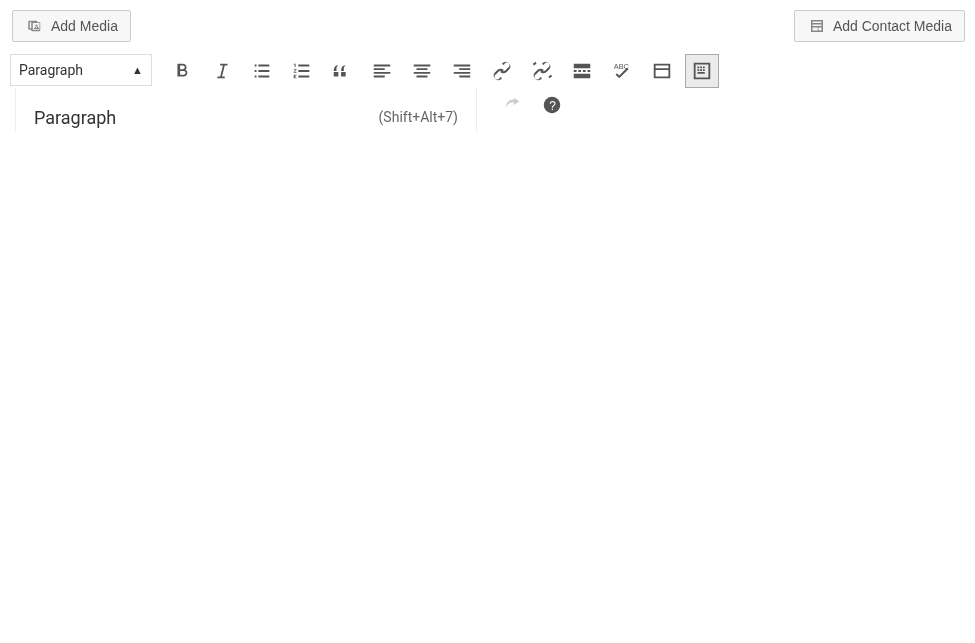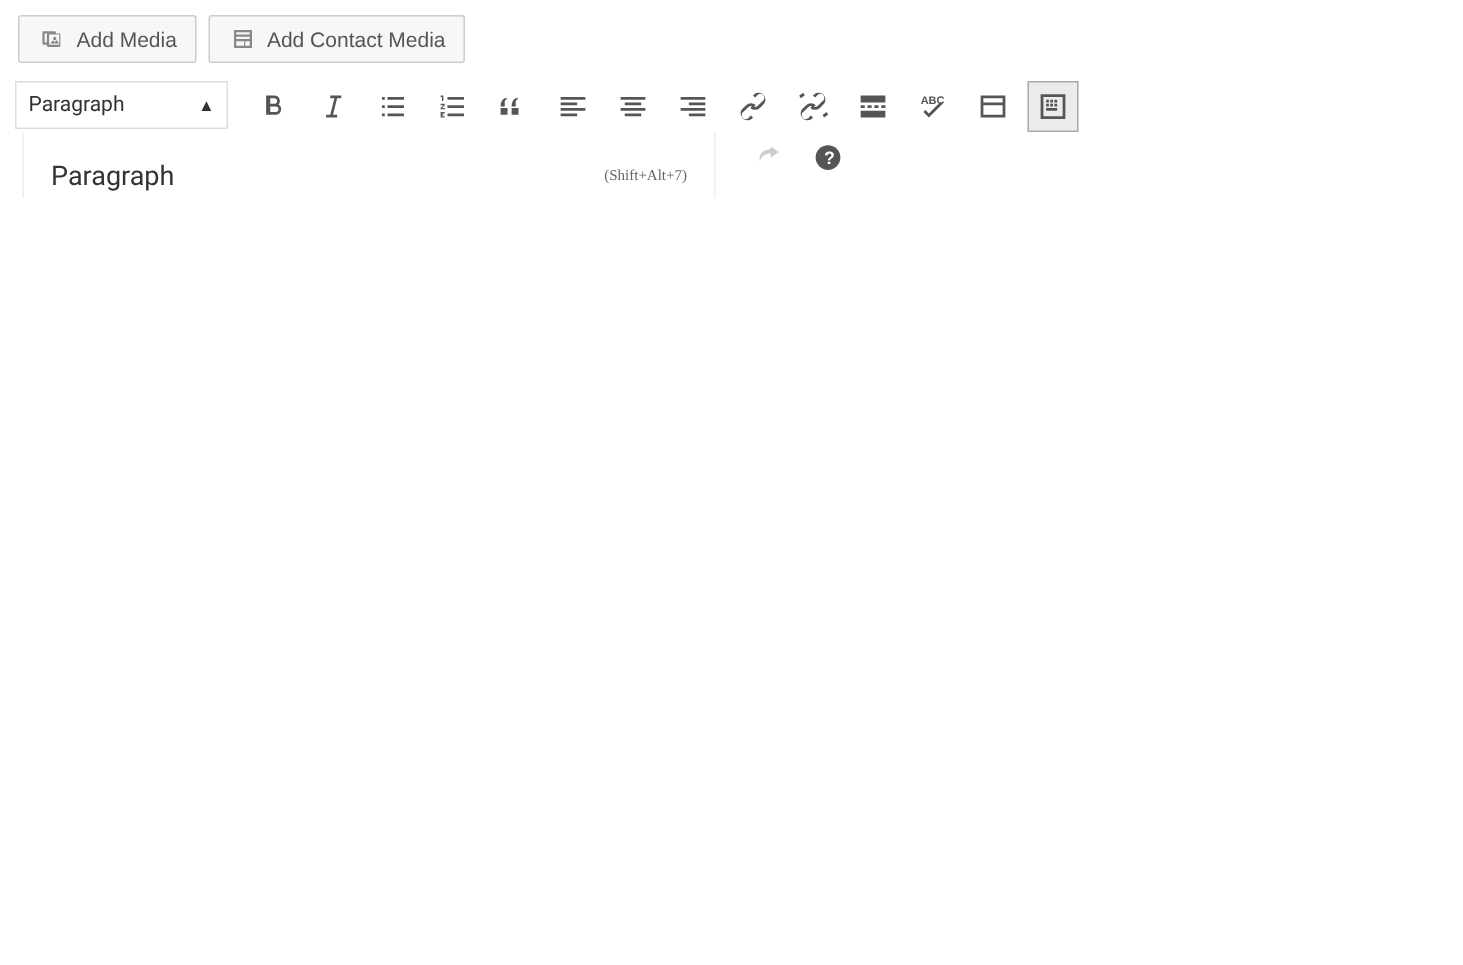--- a/index.html
+++ b/index.html
@@ -9,20 +9,21 @@
       padding: 10px;
       width: 975px;
       font-size: 14px;
       color: #32373c;
     }
     .top-buttons {
       display: flex;
       gap: 8px;
       margin-bottom: 12px;
       padding-left: 2px;
+      justify-content: space-between;
     }
     .wp-button {
       display: inline-flex;
       align-items: center;
       gap: 6px;
       background: #f7f7f7;
       border: 1px solid #ccc;
       color: #555;
       padding: 5px 12px;
       font-size: 14px;
@@ -65,21 +66,20 @@
       width: 34px;
       height: 34px;
       display: inline-flex;
       align-items: center;
       justify-content: center;
       cursor: pointer;
       border: 1px solid transparent;
       background: transparent;
       color: #0f172a;
       margin: 0 3px;
-      font-weight: bold;
     }
     .tb-btn.active { background: #ebebeb; border:1px solid #aaa; }
     .tb-btn svg { width: 22px; height: 22px; fill: #555; }
     .tb-btn.disabled svg { fill: #ccc; }
     .dropdown-panel {
       position: absolute;
       top: 34px;
       left: 5px;
       width: 462px;
       background: #fff;
@@ -89,21 +89,21 @@
       z-index: 10;
     }
     .dd-item {
       display: flex;
       justify-content: space-between;
       align-items: center;
       padding: 0 18px;
       cursor: pointer;
       color: #333;
     }
-    .dd-item .shortcut { font-size: 10px; color: #666; font-family: Liberation Serif, serif; }
+    .dd-item .shortcut { font-size: 14px; color: #666; }
     .dd-item.hover { background: #dd5044; color: #fff; }
     .dd-item.hover .shortcut { color: #fff; }
     .dd-p { font-size: 18px; height: 58px; }
     .dd-h1 { font-size: 36px; font-weight: 700; height: 80px; }
     .dd-h2 { font-size: 28px; font-weight: 700; height: 70px; }
     .dd-h3 { font-size: 23px; font-weight: 700; height: 60px; }
     .dd-h4 { font-size: 19px; font-weight: 700; height: 54px; }
     .dd-h5 { font-size: 16px; font-weight: 700; height: 50px; }
     .dd-h6 { font-size: 13px; font-weight: 700; height: 46px; }
     .dd-pre { font-family: 'Courier New', monospace; font-size: 18px; height: 58px; }

